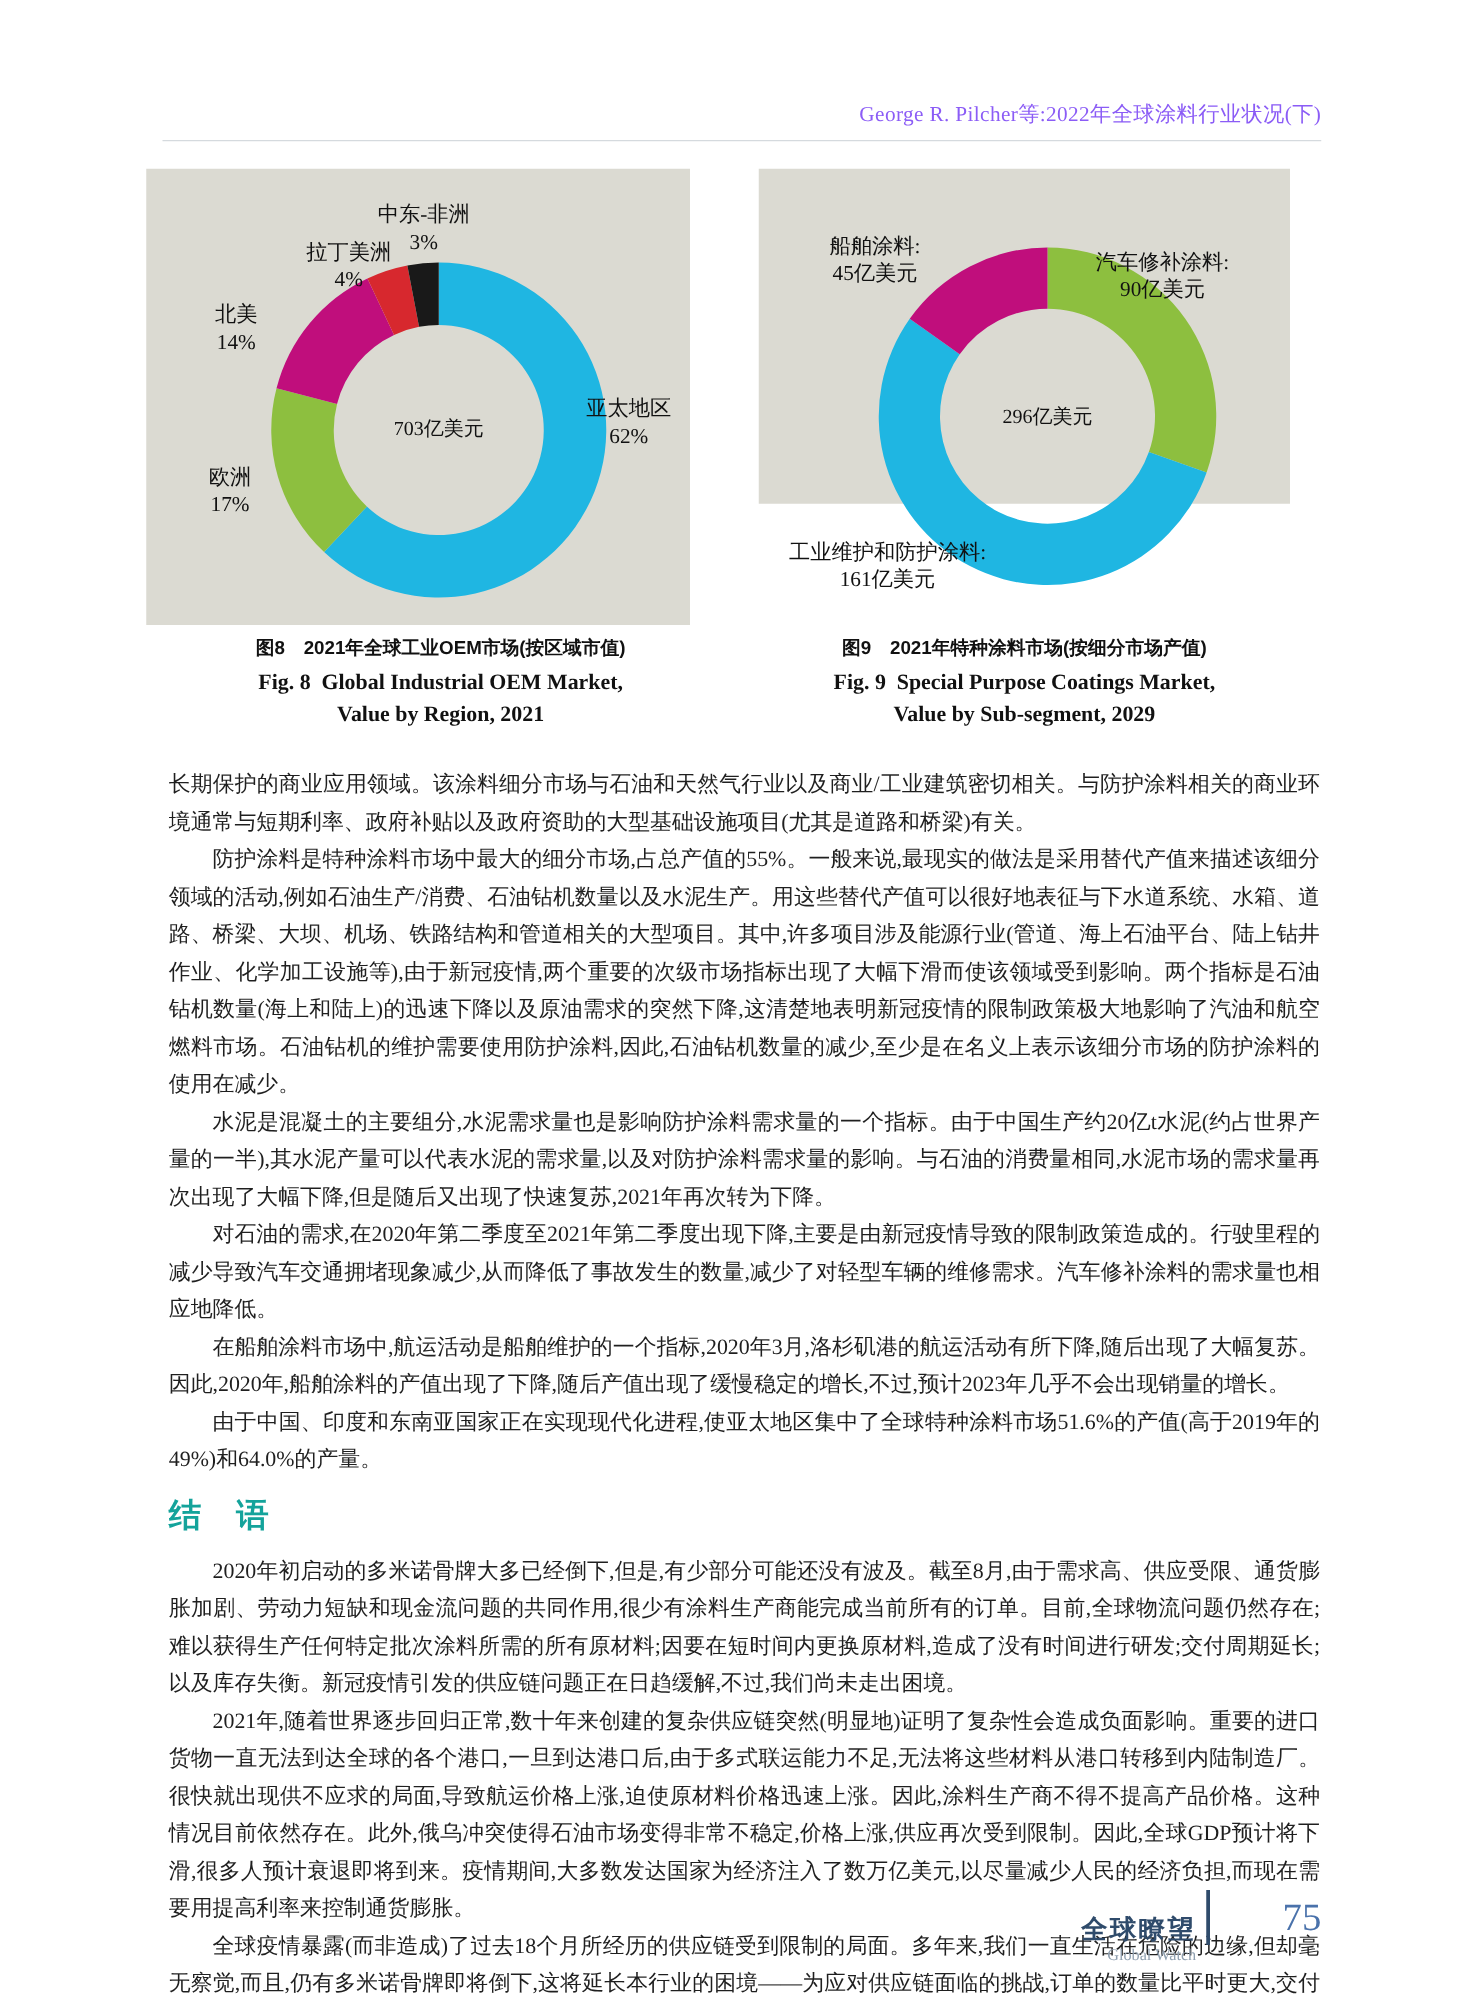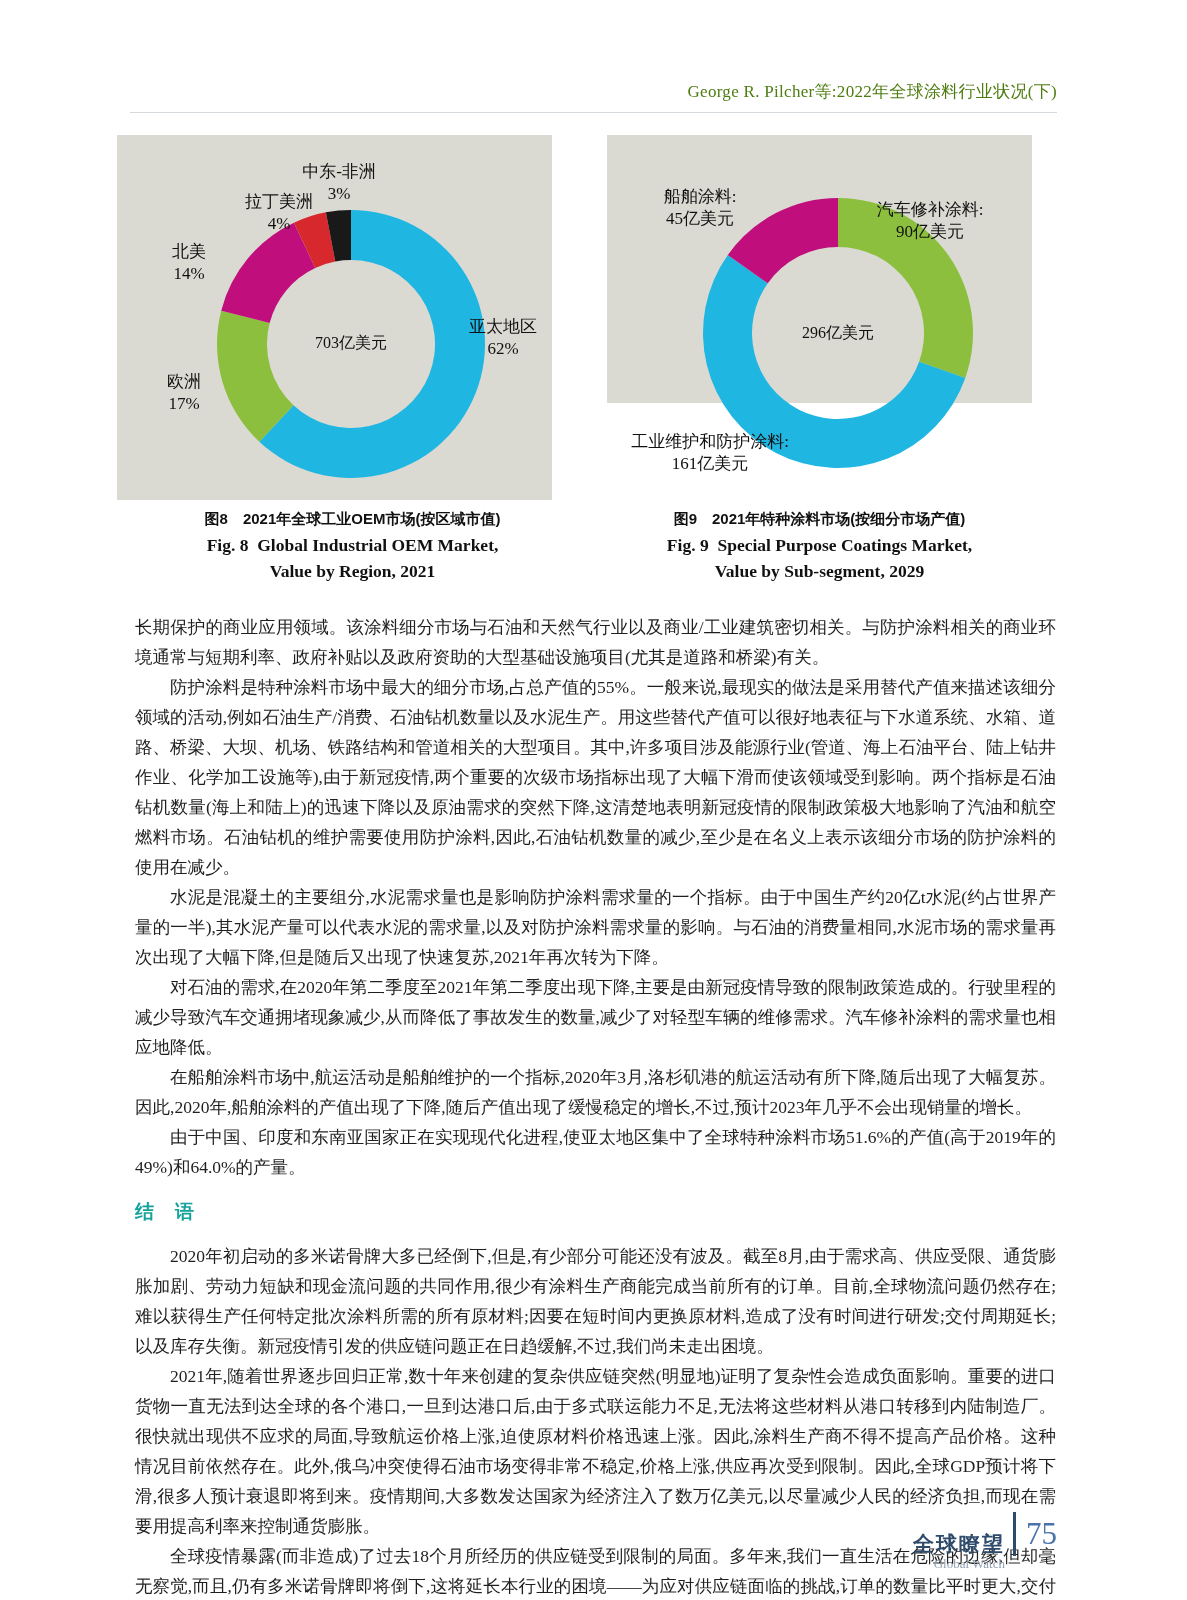--- a/index.html
+++ b/index.html
@@ -3,21 +3,21 @@
 <meta charset="utf-8">
 <style>
   html,body{margin:0;padding:0;background:#ffffff;}
   .page{
     position:relative;width:1187px;height:1600px;background:#ffffff;
     font-family:"Liberation Serif",serif;color:#222;overflow:hidden;
   }
   
   .running-head{
     position:absolute;top:80px;right:130px;
-    font-size:17px;color:#4d7c0f;letter-spacing:.3px;
+    font-size:17px;color:#8b5cf6;letter-spacing:.3px;
   }
   .head-rule{
     position:absolute;top:112px;left:130px;right:130px;
     border-top:1.5px solid #d5dade;height:0;
   }
   
   .fig-panel{position:absolute;top:135px;background:#dbdad2;}
   .fig-panel.left{left:117px;width:435px;height:365px;}
   .fig-panel.right{left:607px;width:425px;height:268px;}
   .fig-panel svg{position:absolute;left:0;top:0;}
@@ -36,38 +36,38 @@
   .cap-zh{font-family:"Liberation Sans",sans-serif;font-weight:700;font-size:15px;color:#111;line-height:26px;}
   .cap-en{font-family:"Liberation Serif",serif;font-weight:700;font-size:17.5px;color:#111;line-height:26px;}
   
   .body-text{
     position:absolute;left:135px;top:612px;width:921px;
     font-size:17.5px;line-height:30px;text-align:justify;color:#1f1f1f;
   }
   .body-text p{margin:0;text-indent:2em;}
   .body-text p.no-indent{text-indent:0;}
   .section-heading{
-    font-family:Liberation Mono, monospace;font-weight:700;
-    font-size:19px;color:#14a39b;margin:16px 0 13px 0;letter-spacing:1px;
+    font-family:Liberation Serif, serif;font-weight:700;
+    font-size:26px;color:#14a39b;margin:16px 0 13px 0;letter-spacing:1px;
   }
   
   .footer{
     position:absolute;top:1496px;right:130px;
     display:flex;align-items:center;
   }
   .brand{text-align:right;}
   .brand-zh{
     font-family:"Liberation Sans",sans-serif;font-weight:700;
     font-size:21px;color:#2f4b6b;letter-spacing:2px;line-height:24px;margin-top:36px;
   }
   .brand-en{
     font-family:"Liberation Serif",serif;font-size:13px;color:#90a0b0;line-height:16px;
   }
   .footer-bar{width:3px;height:44px;background:#2f4b6b;margin:0 10px 0 8px;}
-  .page-num{font-family:"Liberation Serif",serif;font-size:31px;color:#4a72ab;}
+  .page-num{font-family:"Liberation Serif",serif;font-size:31px;color:#4a72ab;margin-left:48px;}
 </style>
 </head>
 <body>
 
 <div class="page">
 
   <div class="running-head">George R. Pilcher等:2022年全球涂料行业状况(下)</div>
   <div class="head-rule"></div>
 
   <div class="fig-panel left">

